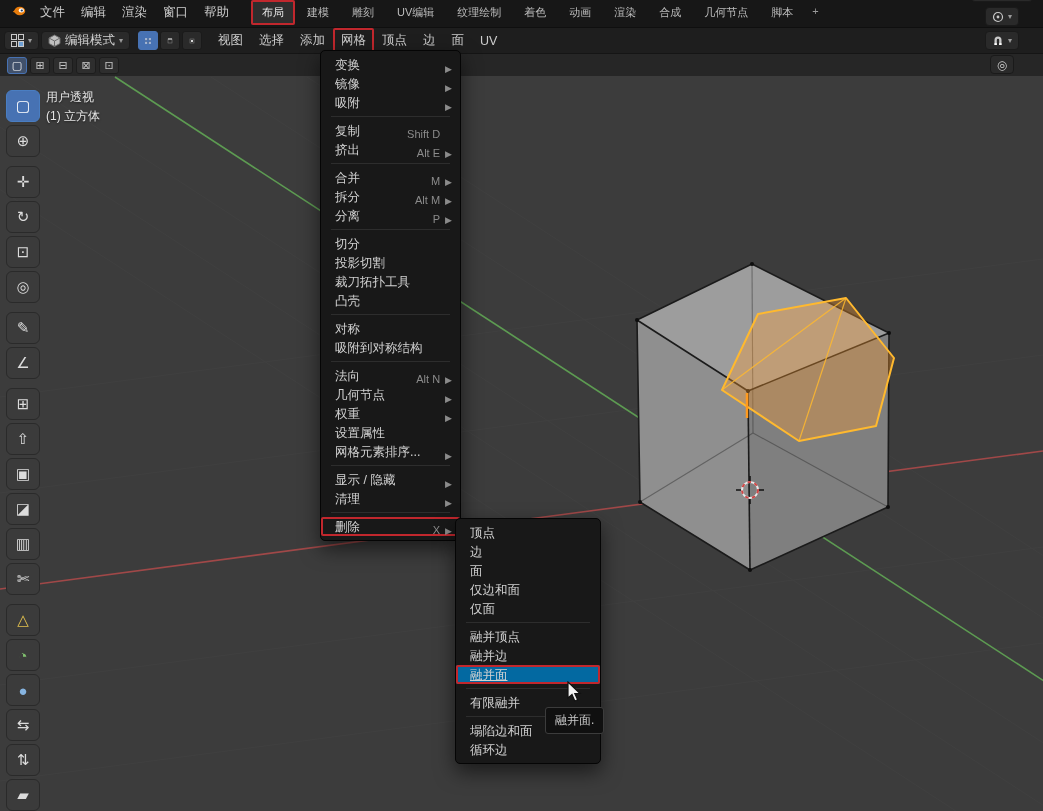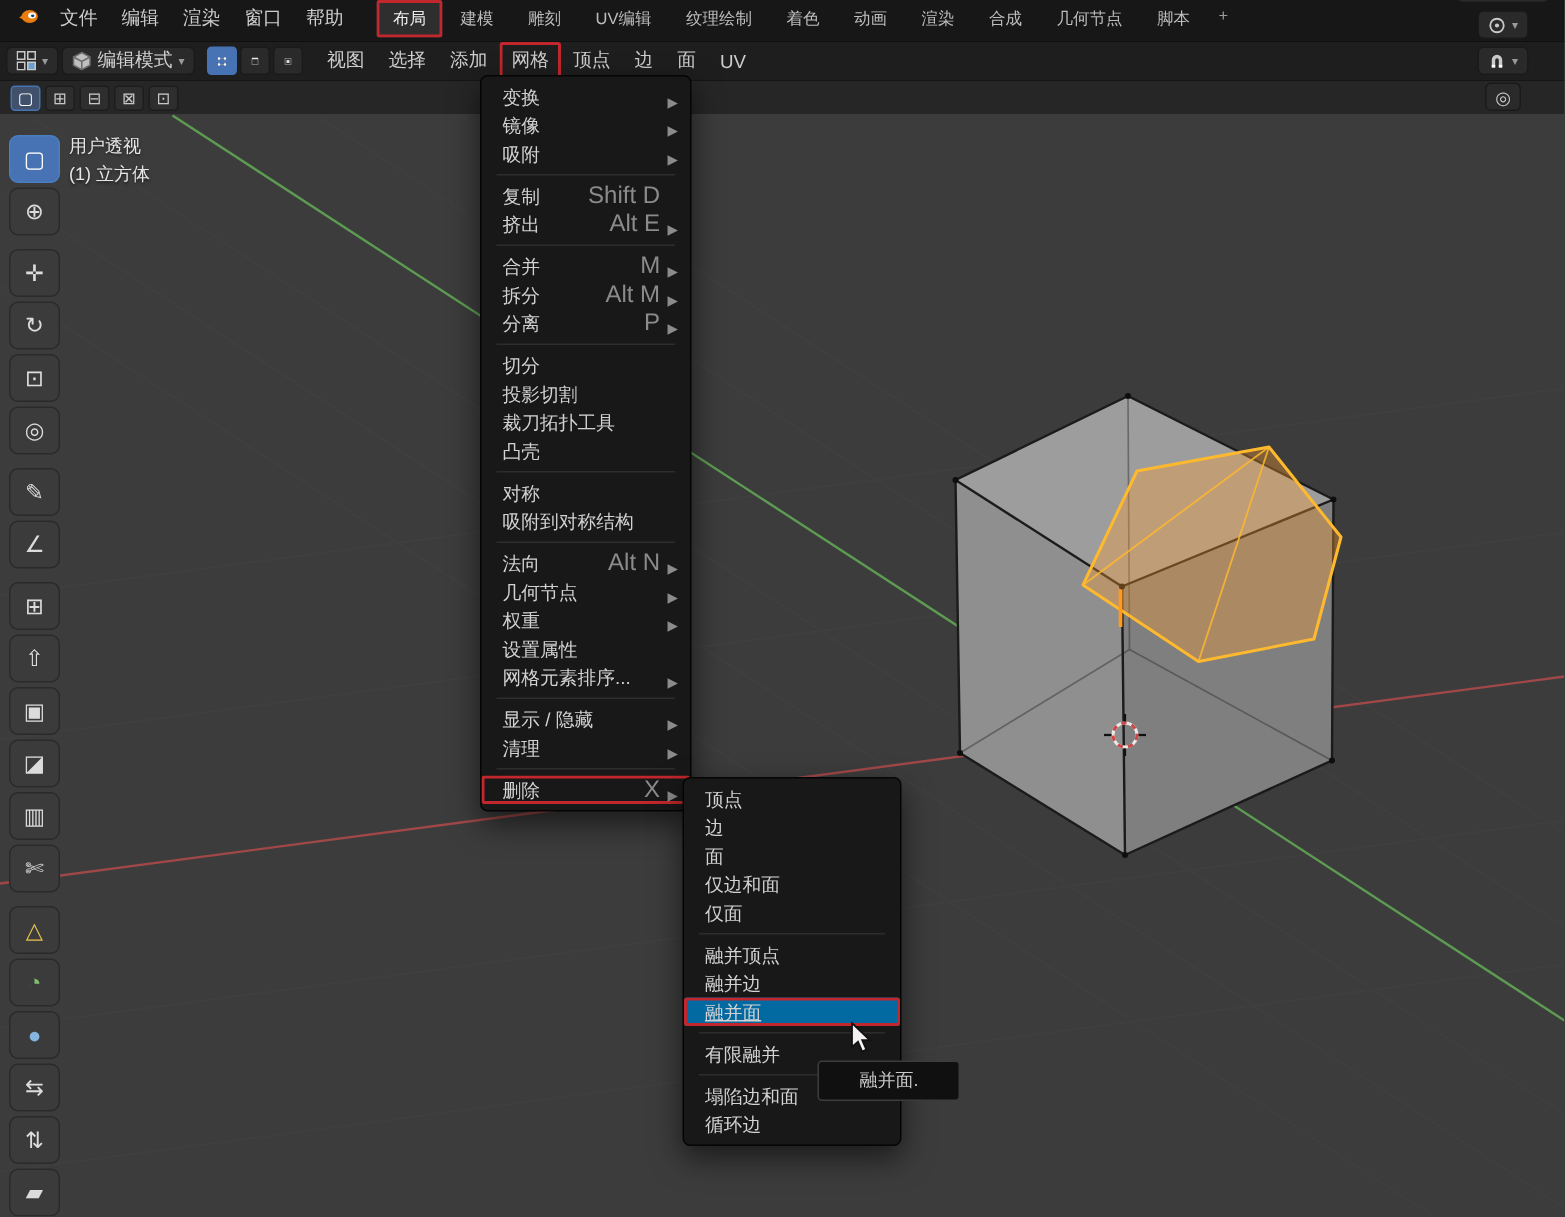--- a/index.html
+++ b/index.html
@@ -53,29 +53,29 @@
   .tool-btn{width:34px;height:32px;border-radius:6px;background:#3b3b3b;border:1px solid #2a2a2a;color:#dcdcdc;
             display:flex;align-items:center;justify-content:center;font-size:15px;padding:0;}
   .tool-btn.active{background:#4772b3;border-color:#4a7ec2;color:#fff;}
   .tool-btn.gap{margin-top:6px;}
 
   
   .menu-panel{position:absolute;background:#181818;border:1px solid #050505;border-radius:5px;
               box-shadow:0 8px 20px rgba(0,0,0,.55);padding:4px 0;z-index:10;}
   .menu-item{display:flex;align-items:flex-end;height:19px;padding:0 8px 0 14px;color:#d2d2d2;font-size:12.5px;cursor:default;}
   .menu-item .lbl{flex:1;white-space:nowrap;}
-  .menu-item .sc{color:#8b8b8b;font-size:16px;margin-right:3px;white-space:nowrap;margin-top:32px;}
+  .menu-item .sc{color:#8b8b8b;font-size:11px;margin-right:3px;white-space:nowrap;margin-top:32px;}
   .menu-item .arrow{color:#8b8b8b;font-size:9px;opacity:0;margin-left:2px;}
   .menu-item.has-sub .arrow{opacity:1;}
   .menu-item.sep{height:1px;background:#2d2d2d;margin:4px 10px;padding:0;}
   .menu-item.hover-row{background:#0369a1;text-decoration:underline;}
   .red-box{box-shadow:inset 0 0 0 2px #c1272d !important;border-radius:2px;}
 
   .tooltip{position:absolute;left:545px;top:707px;background:#101010;border:1px solid #3c3c3c;border-radius:3px;
-           color:#c9c9c9;font-size:12px;padding:4px 27px;z-index:30;white-space:nowrap;}
+           color:#c9c9c9;font-size:12px;padding:4px 9px;z-index:30;white-space:nowrap;}
   .cursor-ptr{position:absolute;left:567px;top:681px;z-index:40;pointer-events:none;}
 </style>
 </head>
 <body>
 <div id="app">
 
 <div class="row1">
   <button class="logo-btn">
     <svg width="18" height="14" viewBox="0 0 18 14">
       <ellipse cx="10" cy="7" rx="7" ry="5.5" fill="#e87d0d"></ellipse>

